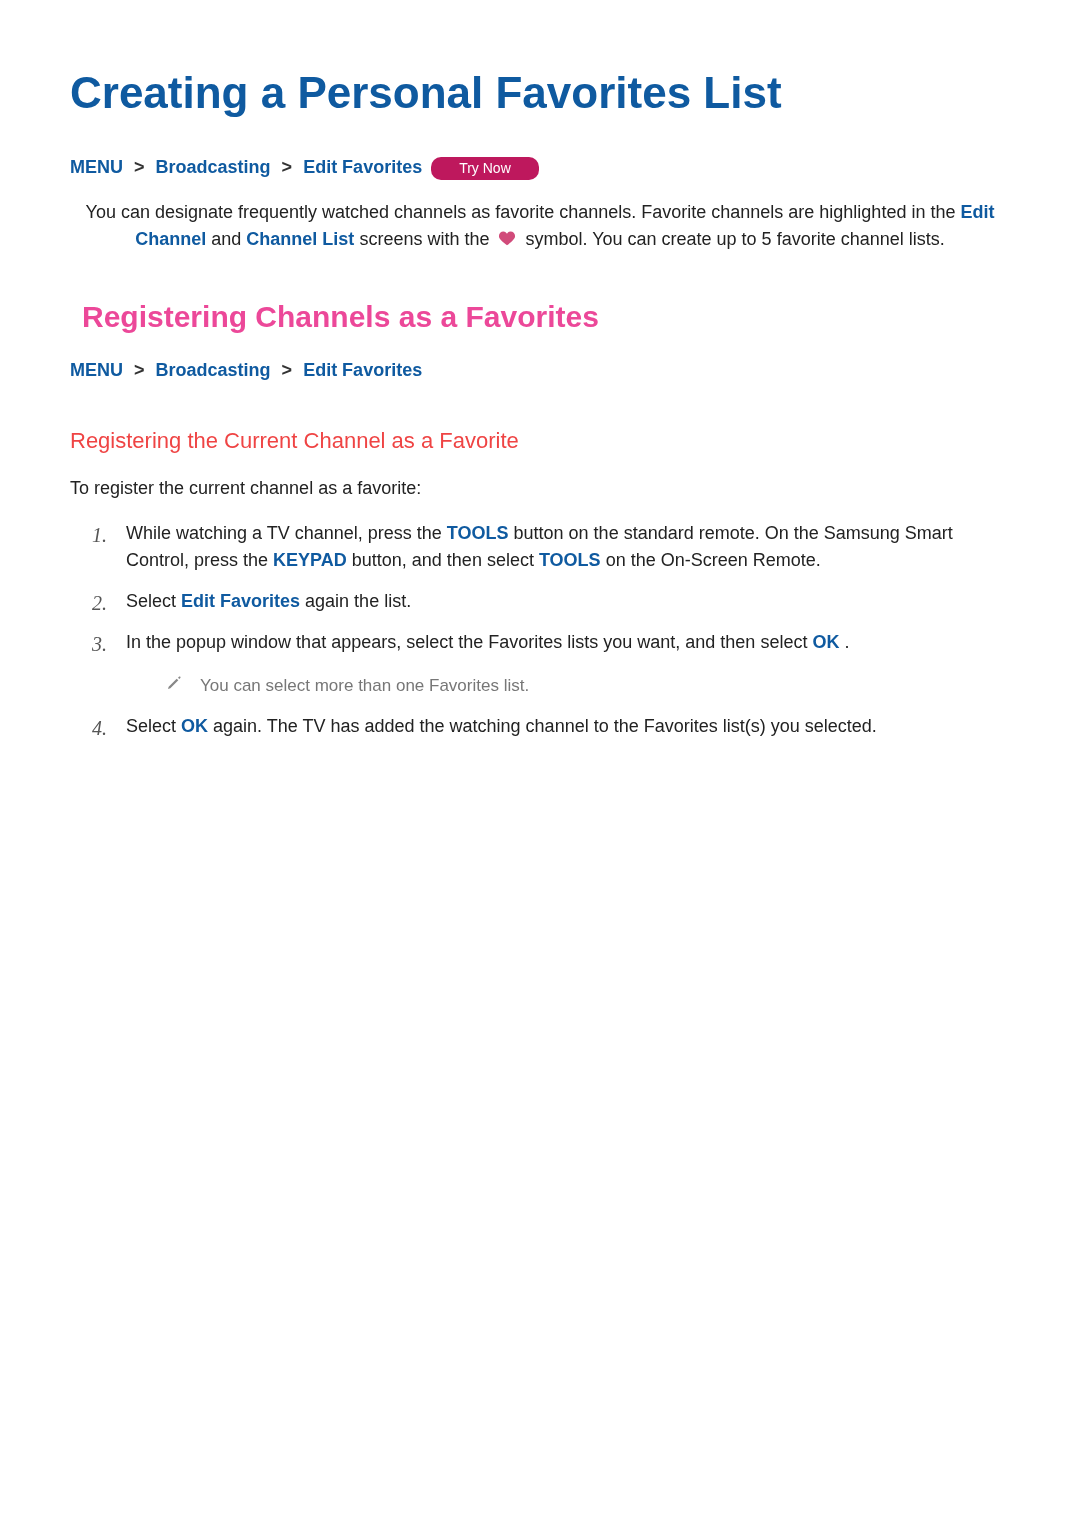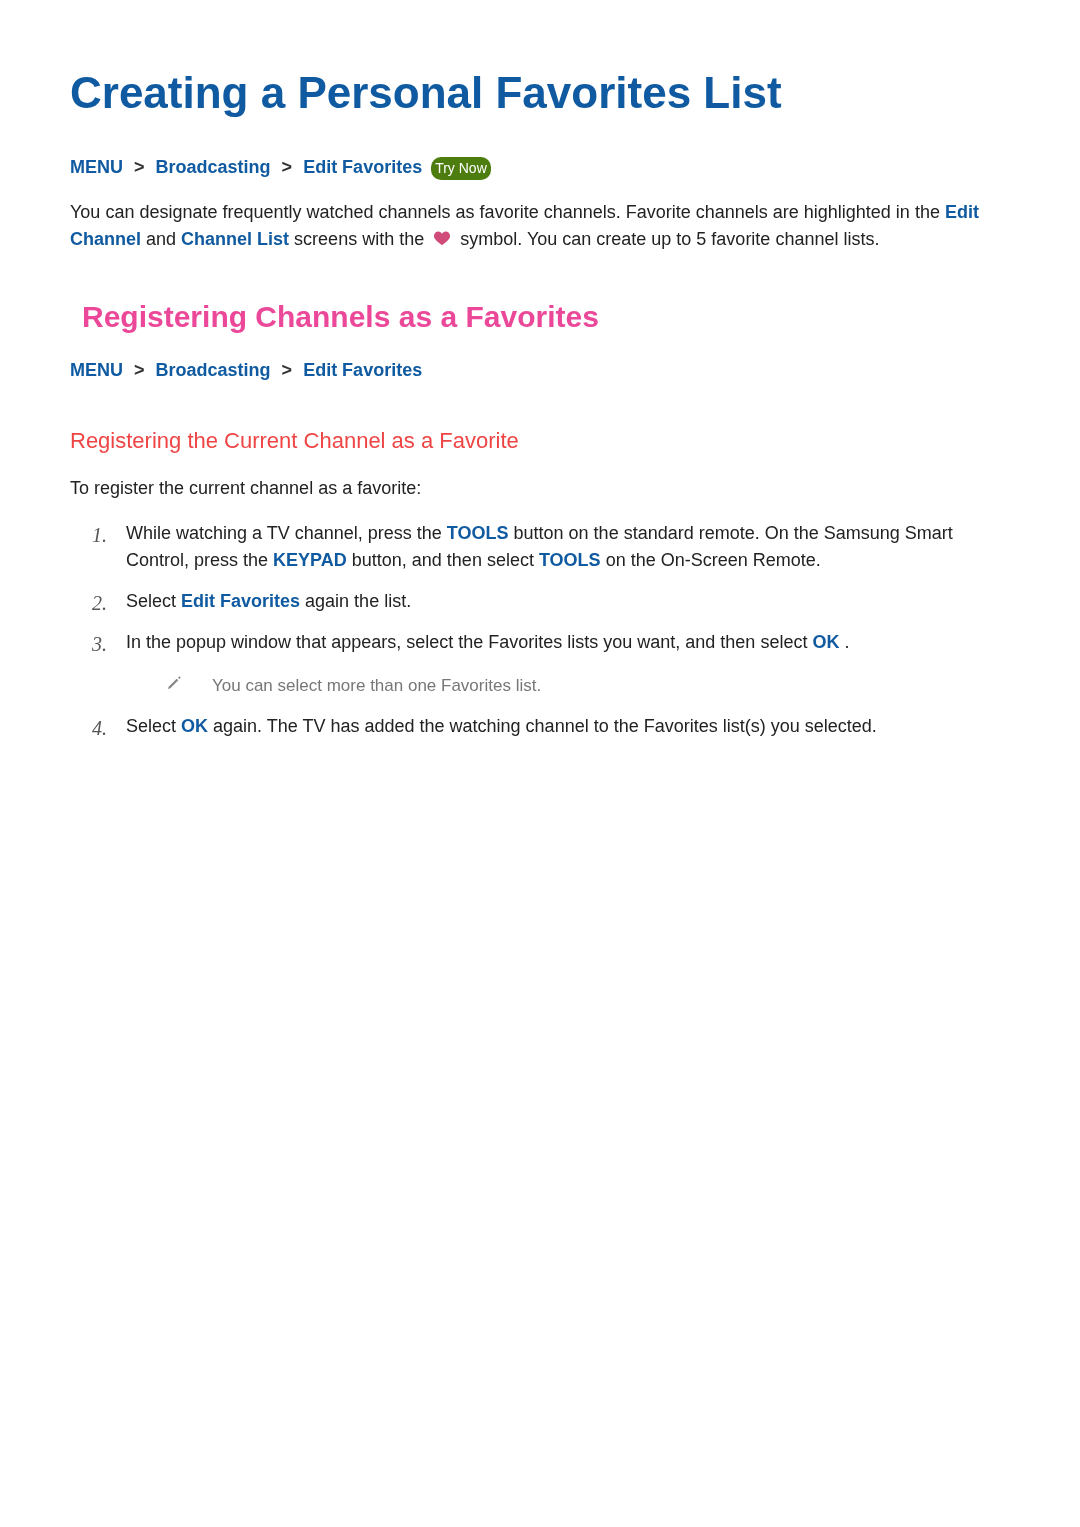--- a/index.html
+++ b/index.html
@@ -22,33 +22,34 @@
       margin-bottom: 12px;
       font-weight: bold;
       color: #0f5aa0;
     }
     .breadcrumb .sep {
       color: #333;
       margin: 0 6px;
     }
     .try-now {
       display: inline-block;
-      background: #4d7c0f;
+      background: #be185d;
       color: #fff;
       border-radius: 10px;
-      padding: 1px 4px;
+      padding: 1px 28px;
       font-size: 14px;
       font-weight: normal;
       margin-left: 4px;
       vertical-align: middle;
     }
     .intro {
       color: #222;
       font-weight: normal;
       margin-bottom: 40px;
+      text-align: center;
     }
     .inline-link {
       color: #0f5aa0;
       font-weight: bold;
     }
     .heart {
       display: inline-block;
       vertical-align: middle;
       margin: 0 4px;
     }
@@ -82,21 +83,21 @@
       left: 6px;
       top: 0;
       font-style: italic;
       font-size: 20px;
       color: #555;
       font-family: Georgia, 'Times New Roman', serif;
     }
     .note-row {
       display: flex;
       align-items: center;
-      gap: 30px;
+      gap: 18px;
       color: #777;
       margin: 16px 0 0 40px;
     }
     .pencil {
       flex-shrink: 0;
     }
     .note-text {
       font-size: 17px;
     }
   </style>

